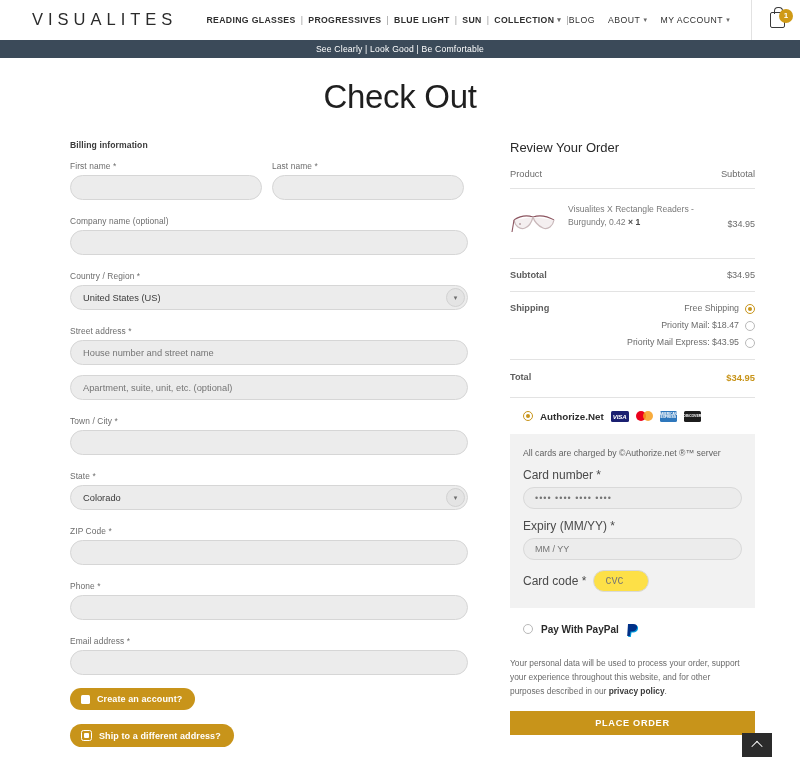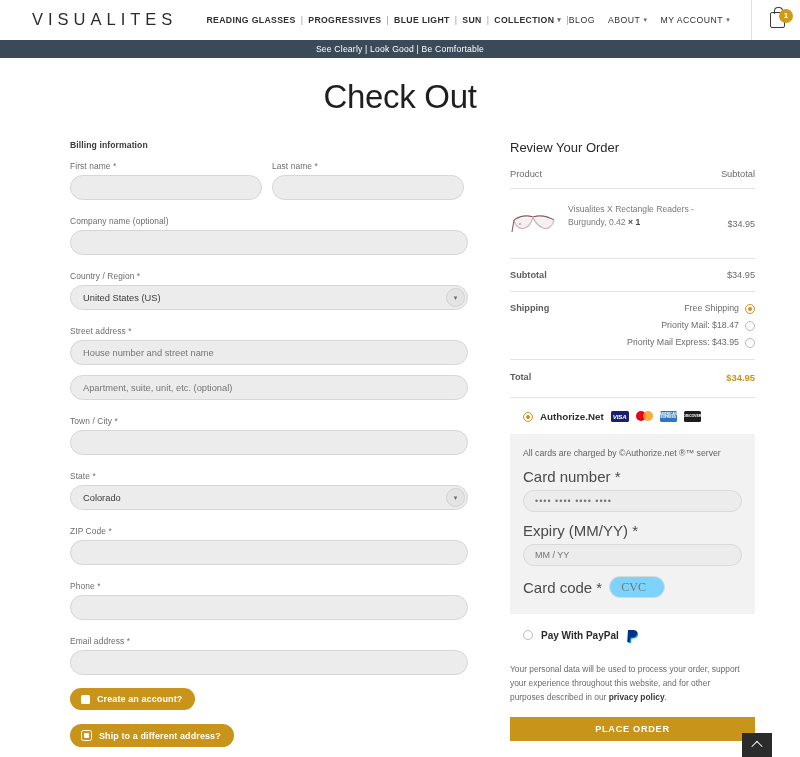--- a/index.html
+++ b/index.html
@@ -312,21 +312,21 @@
     inset: 2px;
     border-radius: 50%;
     background: #c8941a;
   }
   .totals-row.total { border-bottom: none; padding-top: 12px; padding-bottom: 14px; }
   .total-amount { color: #c8941a; font-weight: 700; font-size: 9.4px; }
 
   
   .pay-methods {
     display: flex;
-    align-items: flex-end;
+    align-items: flex-start;
     gap: 7px;
     border-top: 1px solid #e3e3e3;
     padding-top: 13px;
     padding-left: 13px;
   }
   .pay-label {
     font-size: 9.8px;
     font-weight: 700;
     color: #2f2f2f;
     white-space: nowrap;
@@ -359,21 +359,21 @@
     padding: 13px 13px 16px 13px;
     margin-top: 12px;
   }
   .card-note {
     font-size: 8.7px;
     color: #5f5f5f;
     line-height: 1.55;
     margin-bottom: 8px;
   }
   .card-field-label {
-    font-size: 15px;
+    font-size: 12px;
     color: #4a4a4a;
     margin-bottom: 5px;
     display: block;
   }
   .card-input {
     width: 100%;
     height: 22px;
     background: #ececec;
     border: 1px solid #d9d9d9;
     border-radius: 11px;
@@ -384,29 +384,29 @@
     align-items: center;
     letter-spacing: 1px;
     font-family: "Liberation Sans", sans-serif;
     outline: none;
     margin-bottom: 10px;
   }
   .card-input.mmyy { letter-spacing: 0; }
   .cvc-row { display: flex; align-items: center; gap: 7px; }
   .cvc-input {
     width: 56px; height: 22px;
-    background: #7dd3fc;
+    background: #fde047;
     border: 1px solid #d9d9d9;
     border-radius: 11px;
-    font-size: 12px;
+    font-size: 10px;
     color: #5c5c5c;
     padding: 0 11px;
     display: flex;
     align-items: center;
-    font-family: Liberation Serif, serif;
+    font-family: Liberation Mono, monospace;
     outline: none;
   }
   .paypal-row {
     display: flex;
     align-items: flex-start;
     gap: 8px;
     padding: 16px 13px 0 13px;
   }
   .paypal-label { font-size: 10px; font-weight: 700; color: #2a2a2a; }
   .privacy-text {

